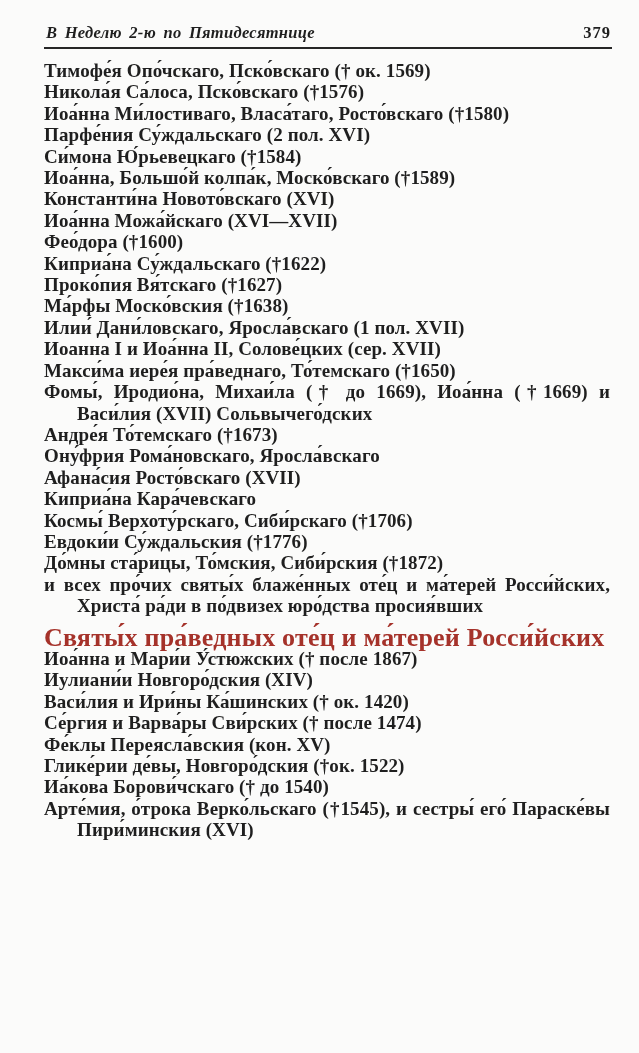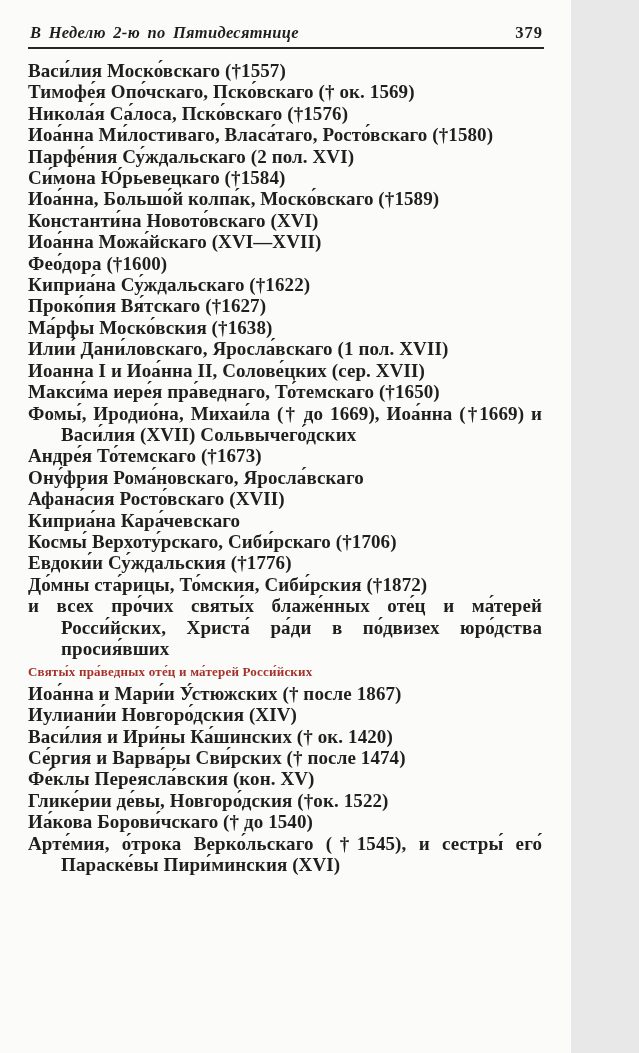--- a/index.html
+++ b/index.html
@@ -1,25 +1,26 @@
 <!DOCTYPE html>
 <html><head>
 <meta charset="utf-8">
 <style>
   * { margin: 0; padding: 0; box-sizing: border-box; }
   html, body { background: #e8e8e8; }
   .page {
     position: relative;
-    width: 571px;
+    width: 639px;
     height: 1053px;
     background: #fbfbfa;
     color: #1f1f1f;
     font-family: "Liberation Serif", "DejaVu Serif", serif;
     font-weight: bold;
     overflow: hidden;
+    padding-left: 16px;
   }
   .running-header {
     display: flex;
     justify-content: space-between;
     align-items: baseline;
     padding: 23px 28px 4px 30px;
     font-size: 16.5px;
   }
   .running-title {
     font-style: italic;
@@ -43,42 +44,41 @@
   }
   ul.saints-list {
     list-style: none;
   }
   ul.saints-list li.entry {
     text-align: justify;
     padding-left: 33px;
     text-indent: -33px;
   }
   .section-heading {
-    margin-top: 2px;
-    font-size: 13px;
+    margin-top: 10px;
+    font-size: 26px;
     line-height: 21.4px;
     letter-spacing: 0.2px;
   }
 </style>
 </head>
 <body>
 
 <div class="page">
 
   <div class="running-header">
     <span class="running-title">В Неделю 2-ю по Пятидесятнице</span>
     <span class="page-number">379</span>
   </div>
 
   <div class="header-rule"></div>
 
   <div class="body-text">
 
     <ul class="saints-list">
-        <li class="entry">Васи́лия Моско́вскаго (†1557)</li>
         <li class="entry">Тимофе́я Опо́чскаго, Пско́вскаго († ок. 1569)</li>
         <li class="entry">Никола́я Са́лоса, Пско́вскаго (†1576)</li>
         <li class="entry">Иоа́нна Ми́лостиваго, Власа́таго, Росто́вскаго (†1580)</li>
         <li class="entry">Парфе́ния Су́ждальскаго (2 пол. XVI)</li>
         <li class="entry">Си́мона Ю́рьевецкаго (†1584)</li>
         <li class="entry">Иоа́нна, Большо́й колпа́к, Моско́вскаго (†1589)</li>
         <li class="entry">Константи́на Новото́вскаго (XVI)</li>
         <li class="entry">Иоа́нна Можа́йскаго (XVI—XVII)</li>
         <li class="entry">Фео́дора (†1600)</li>
         <li class="entry">Киприа́на Су́ждальскаго (†1622)</li>

